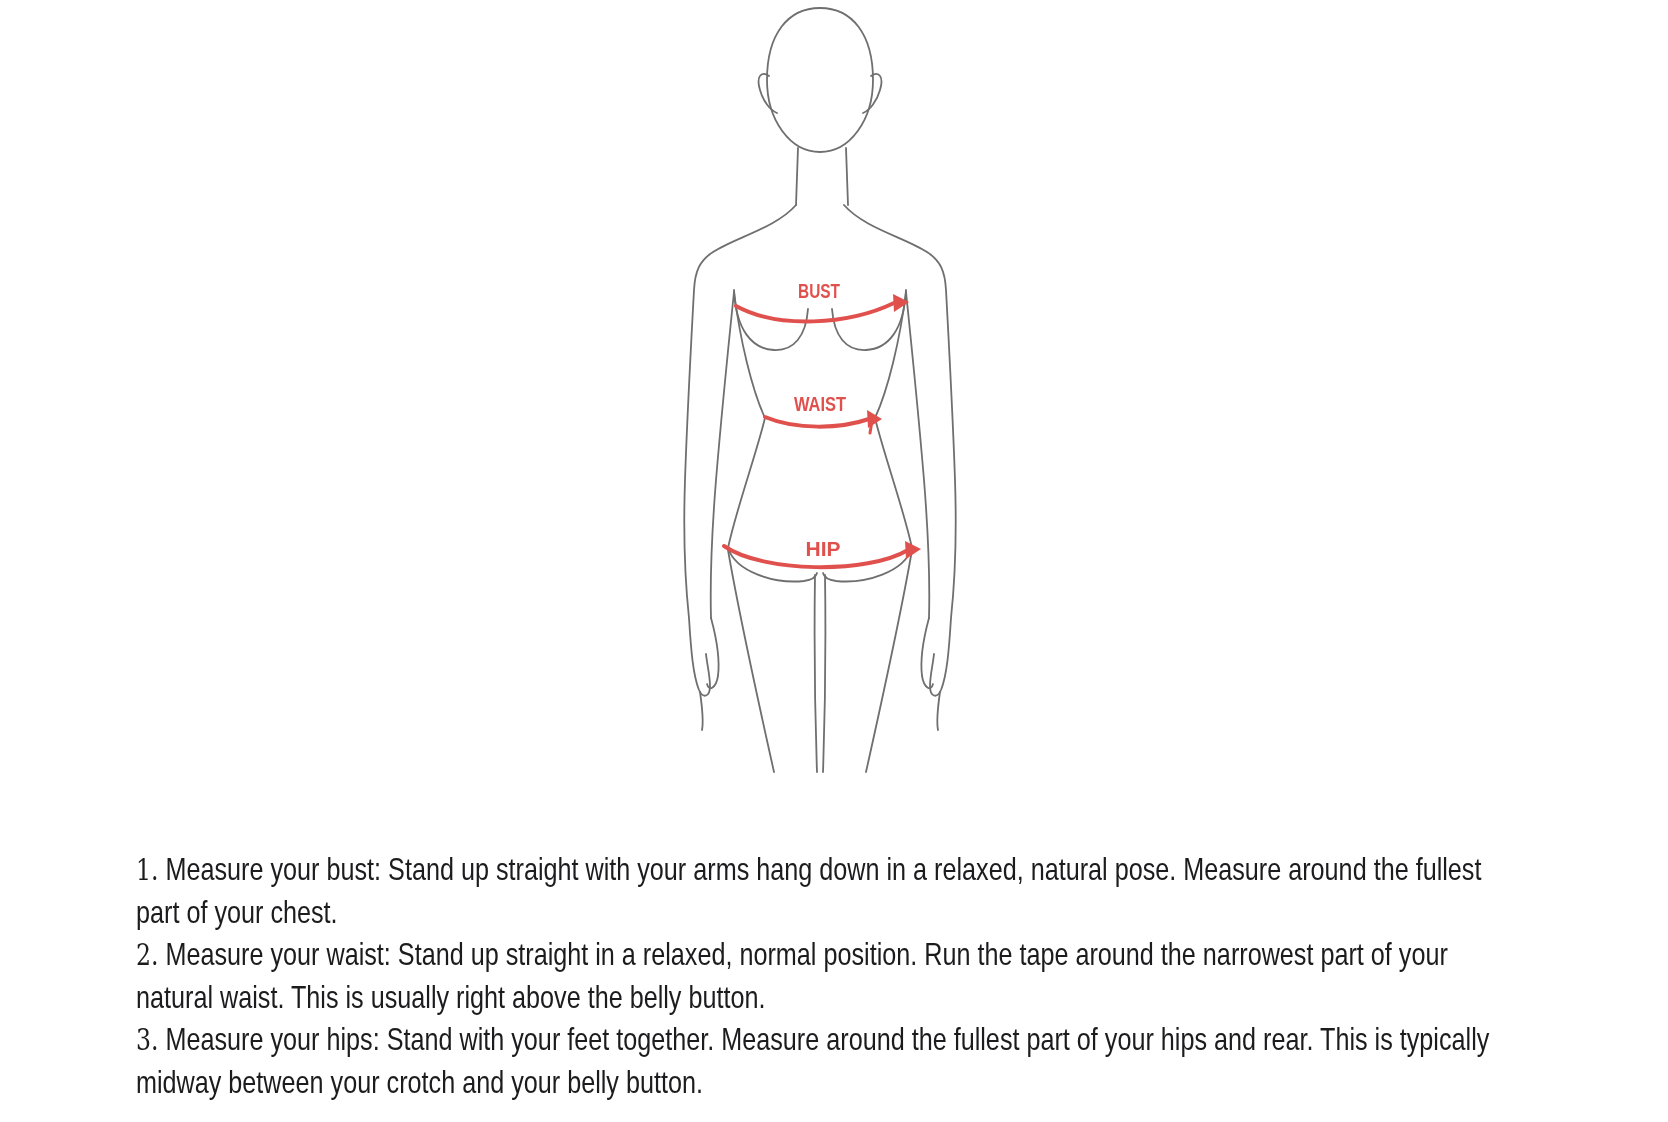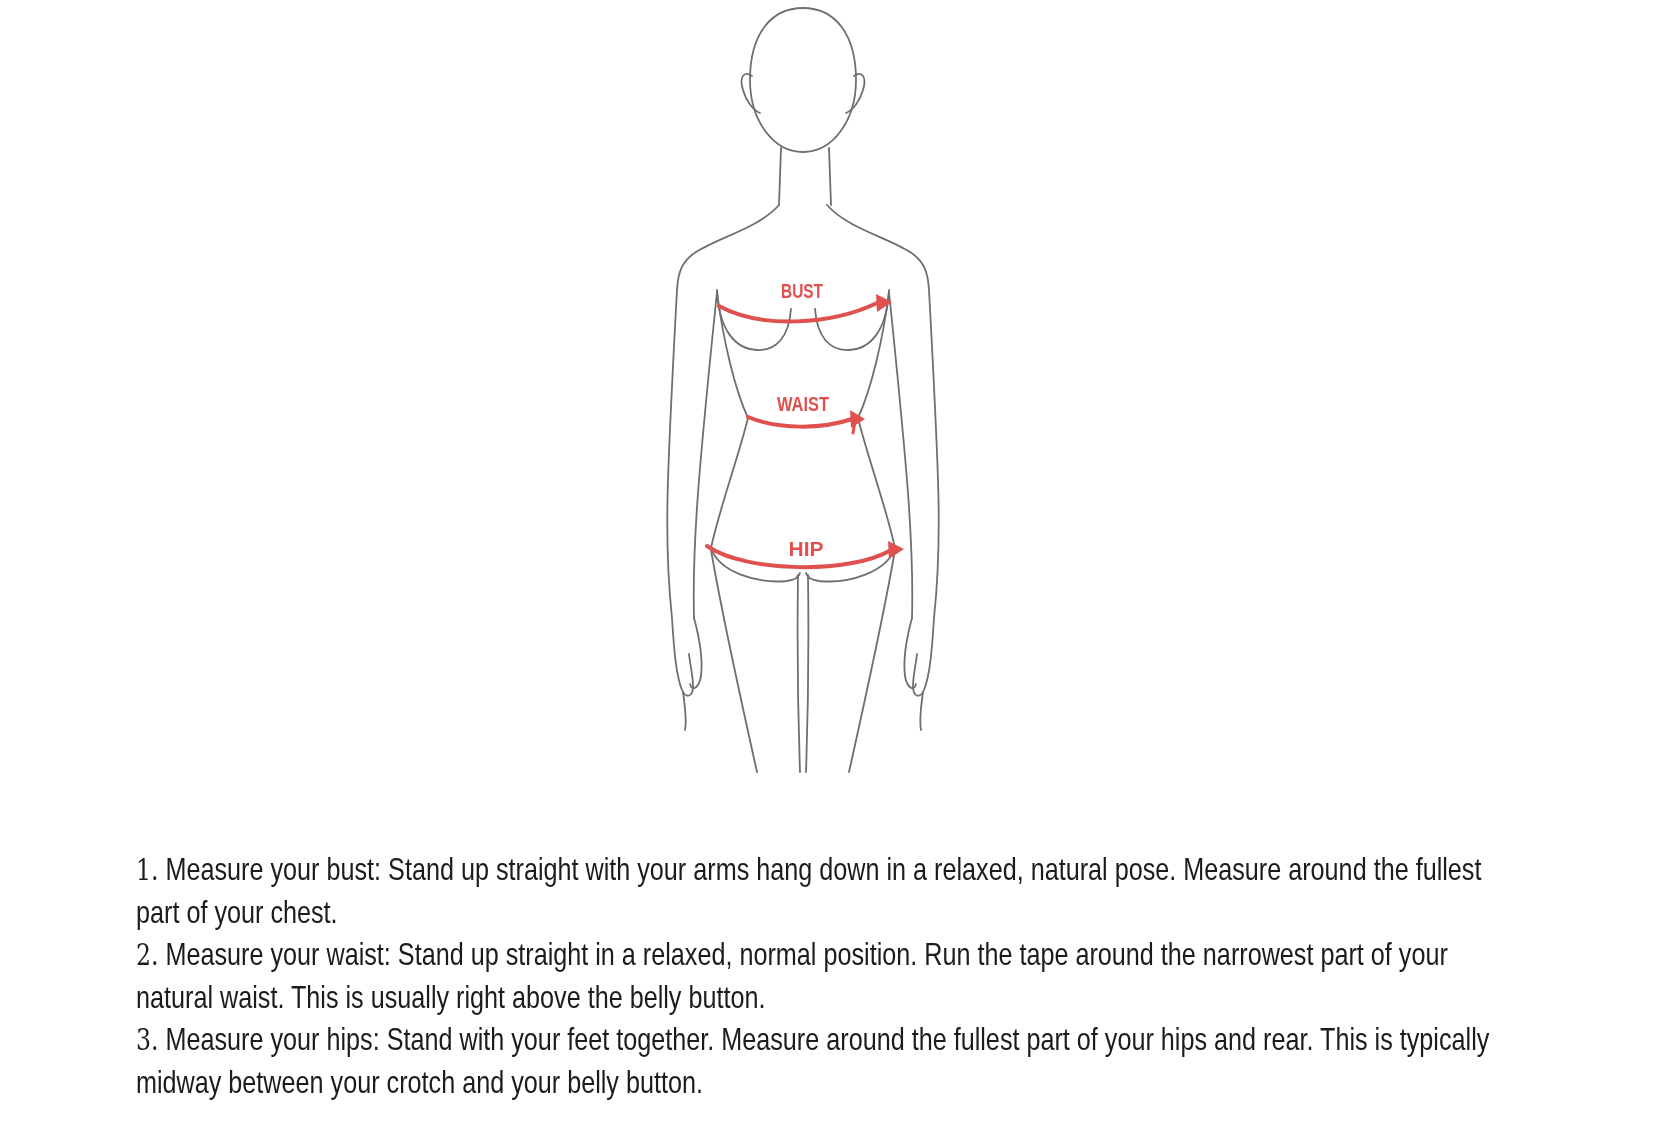--- a/index.html
+++ b/index.html
@@ -12,21 +12,21 @@
   html,body{margin:0;padding:0;}
   body{
     width:1668px;height:1122px;
     background:var(--background);
     position:relative;
     overflow:hidden;
     font-family:"Liberation Sans",sans-serif;
   }
   .diagram-wrap{
     position:absolute;
-    left:611px;top:0;
+    left:628px;top:0;
     width:388px;height:780px;
   }
   .diagram-wrap svg{display:block;}
   .figure-stroke{
     fill:none;
     stroke:var(--outline);
     stroke-width:1.8;
     stroke-linecap:round;
     stroke-linejoin:round;
   }

